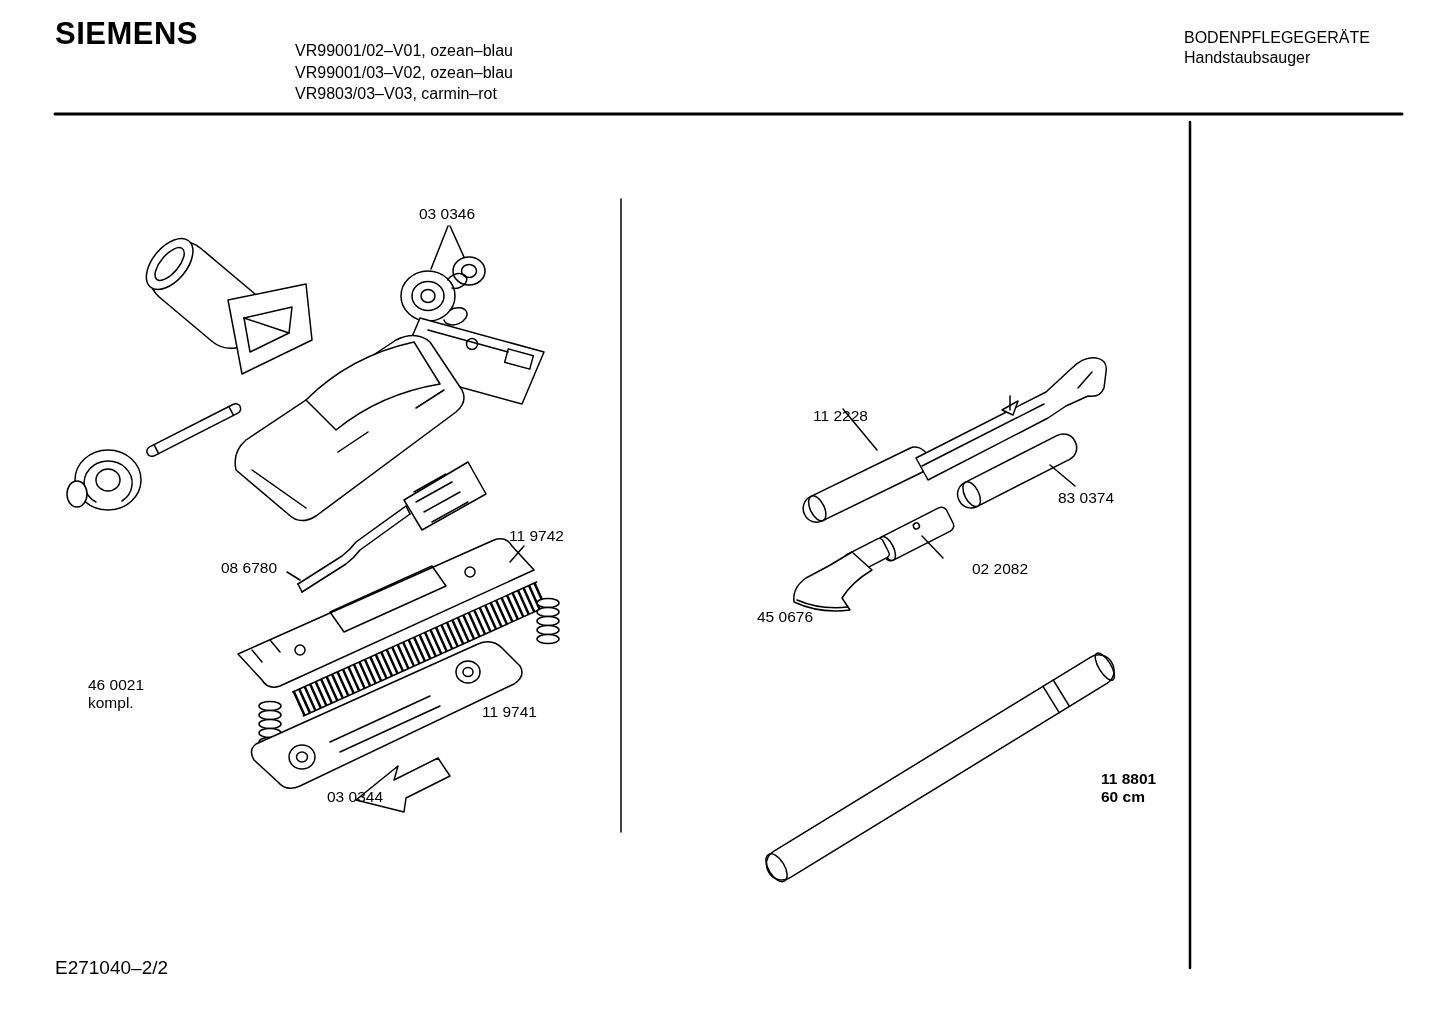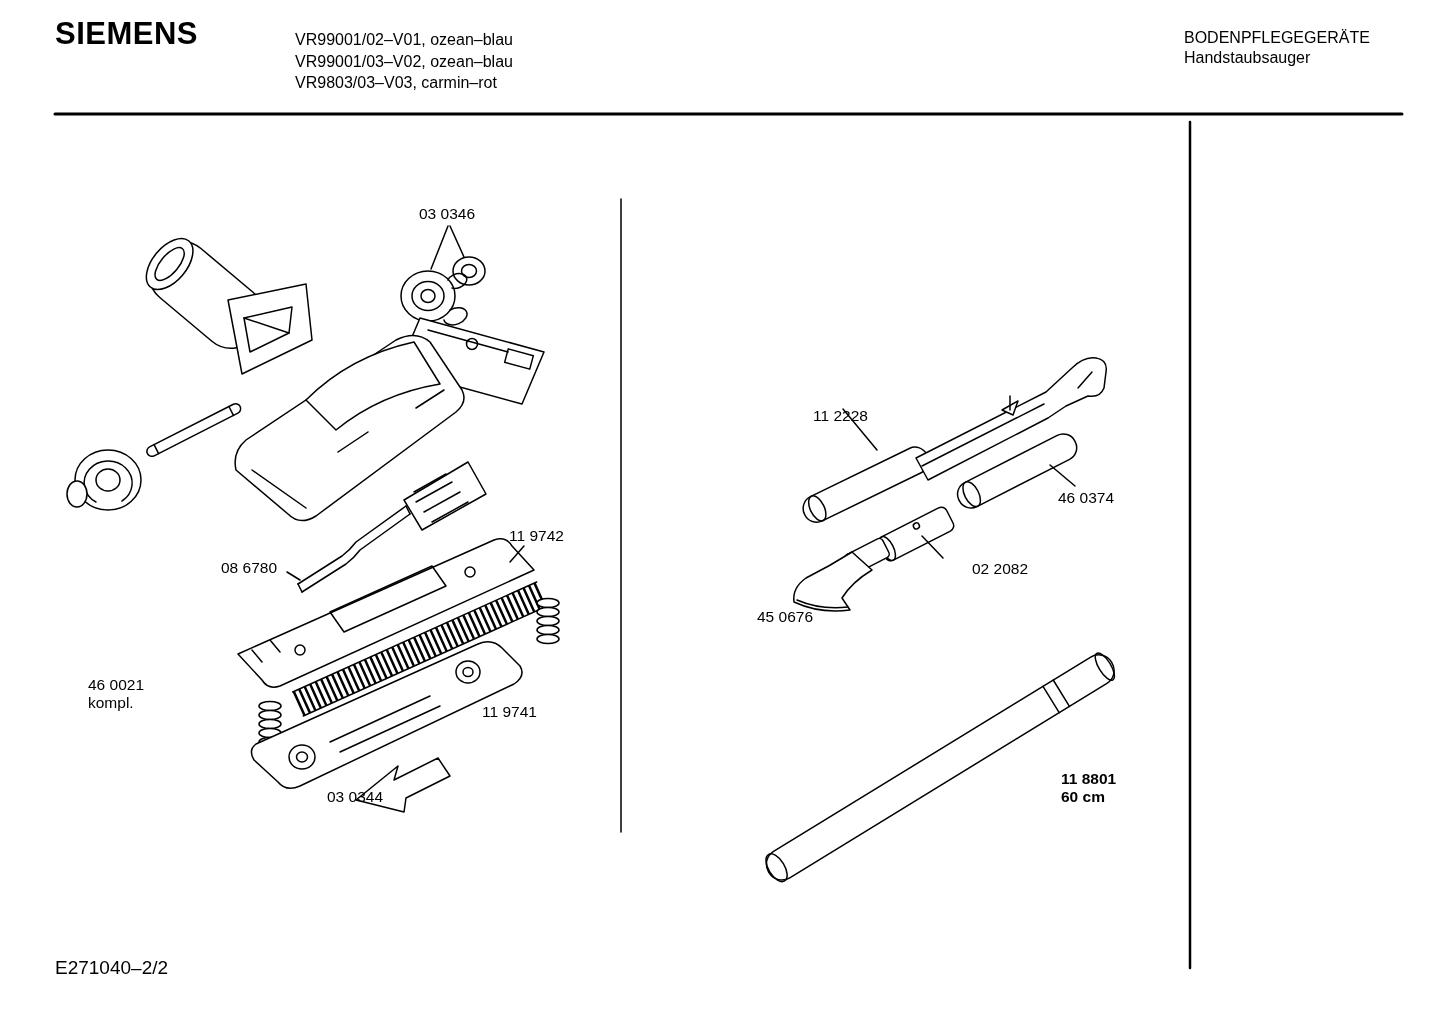--- a/index.html
+++ b/index.html
@@ -11,38 +11,38 @@
     height: 1019px;
     background: #ffffff;
     overflow: hidden;
   }
   .art { position: absolute; left: 0; top: 0; }
   .brand {
     position: absolute; left: 55px; top: 16px;
     font-size: 31px; font-weight: bold; letter-spacing: 0.5px;
   }
   .models {
-    position: absolute; left: 295px; top: 29px;
+    position: absolute; left: 295px; top: 40px;
     font-size: 16px; line-height: 21.5px;
   }
   .category-block {
     position: absolute; left: 1184px; top: 28px;
     font-size: 16px; line-height: 19.5px;
   }
   .footer-ref {
     position: absolute; left: 55px; top: 957px;
     font-size: 19px;
   }
   .lbl {
     position: absolute;
     font-size: 15.5px; line-height: 18px;
     white-space: nowrap;
   }
   .lbl span { display: block; }
-  .lbl.bold { font-weight: bold; }
+  .lbl.bold { font-weight: bold; margin-left: 40px; }
 </style>
 </head>
 <body>
 
 <div class="page">
 
   <div class="brand">SIEMENS</div>
 
   <div class="models">
     <div>VR99001/02–V01, ozean–blau</div>
@@ -240,21 +240,21 @@
 
   <div class="lbl" style="left:327px; top:788px;">
     <span>03 0344</span>
   </div>
 
   <div class="lbl" style="left:813px; top:389px;margin-top:18px;">
     <span>11 2228</span>
   </div>
 
   <div class="lbl" style="left:1058px; top:489px;">
-    <span>46 0374</span>
+    <span>83 0374</span>
   </div>
 
   <div class="lbl" style="left:972px; top:560px;text-align:right;">
     <span>02 2082</span>
   </div>
 
   <div class="lbl" style="left:757px; top:608px;">
     <span>45 0676</span>
   </div>
 

